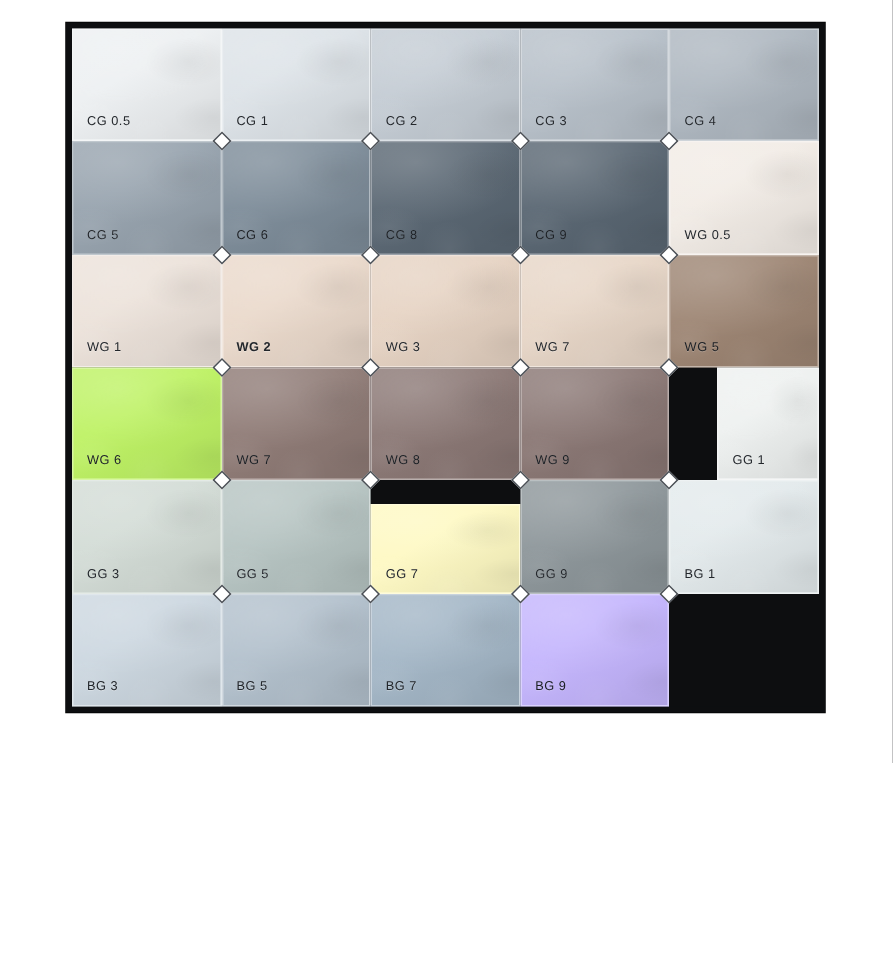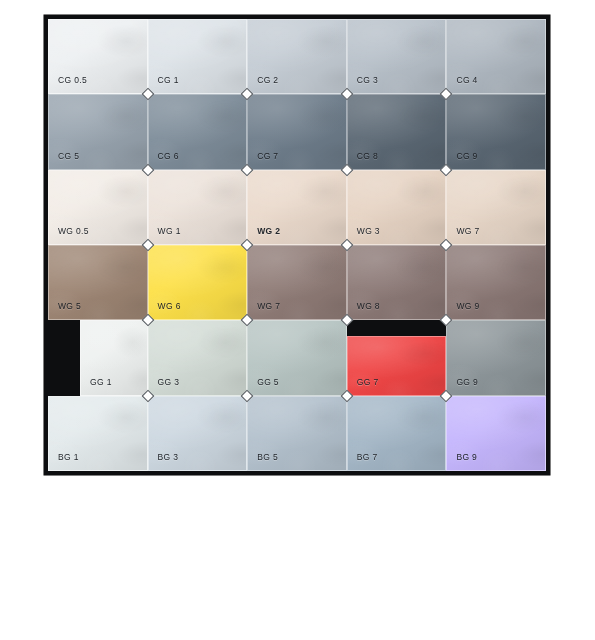--- a/index.html
+++ b/index.html
@@ -105,23 +105,20 @@
         </div>
         <div class="swatch" style="background: rgb(174, 183, 192);">
           <span class="swatch-label">CG 4</span>
         </div>
         <div class="swatch" style="background: rgb(151, 163, 174);">
           <span class="swatch-label">CG 5</span>
         </div>
         <div class="swatch dark" style="background: rgb(125, 140, 153);">
           <span class="swatch-label">CG 6</span>
         </div>
-        <div class="swatch dark" style="background: rgb(109, 124, 138);">
-          <span class="swatch-label">CG 7</span>
-        </div>
         <div class="swatch dark" style="background: rgb(90, 103, 115);">
           <span class="swatch-label">CG 8</span>
         </div>
         <div class="swatch dark" style="background: rgb(89, 102, 114);">
           <span class="swatch-label">CG 9</span>
         </div>
         <div class="swatch" style="background: rgb(242, 236, 230);">
           <span class="swatch-label">WG 0.5</span>
         </div>
         <div class="swatch" style="background: rgb(236, 226, 218);">
@@ -132,42 +129,42 @@
         </div>
         <div class="swatch" style="background: rgb(230, 211, 195);">
           <span class="swatch-label">WG 3</span>
         </div>
         <div class="swatch" style="background: rgb(231, 214, 199);">
           <span class="swatch-label">WG 7</span>
         </div>
         <div class="swatch dark" style="background: rgb(157, 133, 115);">
           <span class="swatch-label">WG 5</span>
         </div>
-        <div class="swatch dark" style="background: #fde047; padding-left: 40px;">
+        <div class="swatch dark" style="background: #bef264; padding-left: 40px;">
           <span class="swatch-label">WG 6</span>
         </div>
         <div class="swatch dark" style="background: rgb(143, 123, 118);">
           <span class="swatch-label">WG 7</span>
         </div>
         <div class="swatch dark" style="background: rgb(139, 120, 117);">
           <span class="swatch-label">WG 8</span>
         </div>
         <div class="swatch dark" style="background: rgb(138, 119, 116);">
           <span class="swatch-label">WG 9</span>
         </div>
         <div class="swatch" style="background: rgb(238, 241, 240); margin-left: 32px;">
           <span class="swatch-label">GG 1</span>
         </div>
         <div class="swatch" style="background: rgb(211, 220, 214);">
           <span class="swatch-label">GG 3</span>
         </div>
         <div class="swatch" style="background: rgb(182, 196, 194);">
           <span class="swatch-label">GG 5</span>
         </div>
-        <div class="swatch" style="background: #ef4444; margin-top: 16px;">
+        <div class="swatch" style="background: #fef9c3; margin-top: 16px;">
           <span class="swatch-label">GG 7</span>
         </div>
         <div class="swatch" style="background: rgb(141, 150, 154);">
           <span class="swatch-label">GG 9</span>
         </div>
         <div class="swatch" style="background: rgb(227, 234, 236);">
           <span class="swatch-label">BG 1</span>
         </div>
         <div class="swatch" style="background: rgb(204, 215, 224);">
           <span class="swatch-label">BG 3</span>

